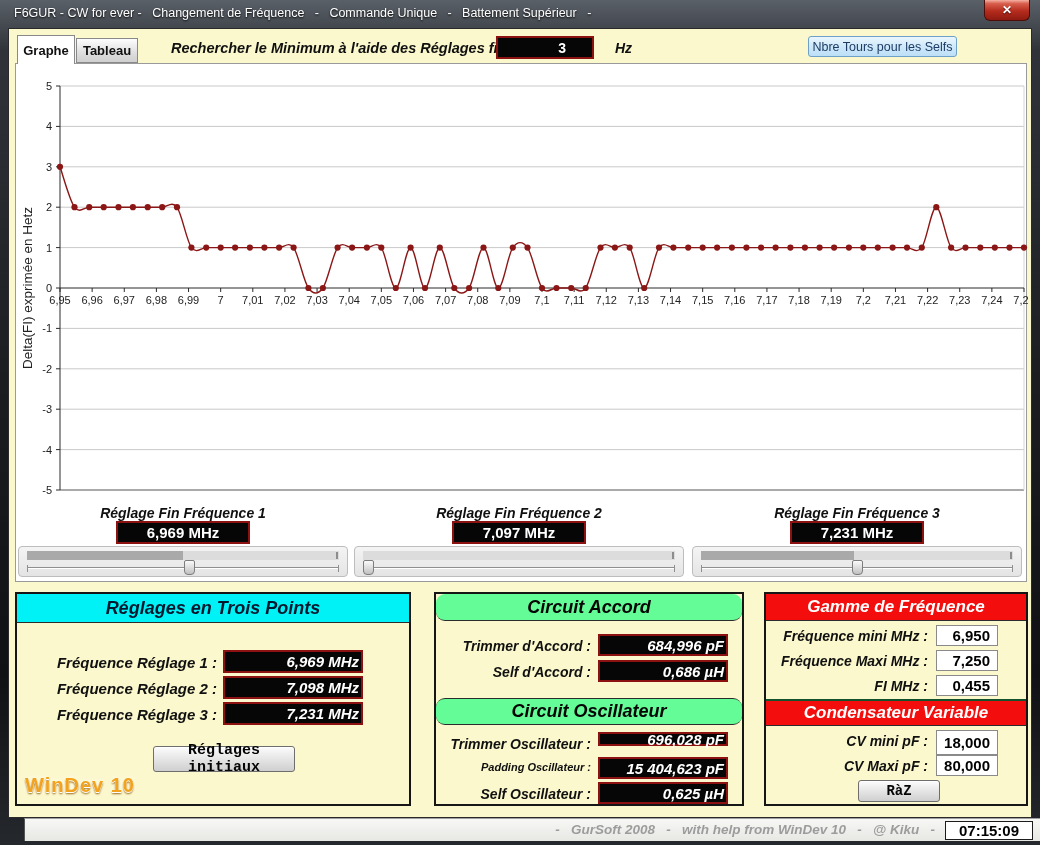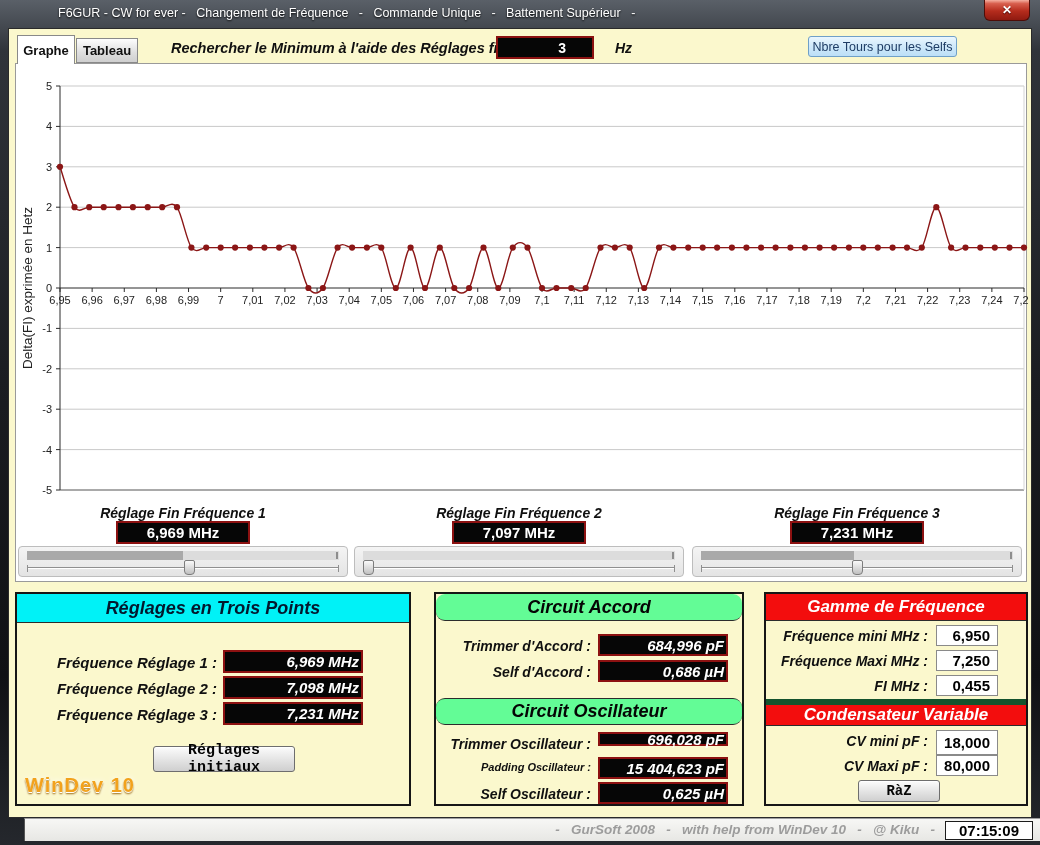--- a/index.html
+++ b/index.html
@@ -3,21 +3,21 @@
 <meta charset="utf-8">
 <style>
   * { margin:0; padding:0; box-sizing:border-box; }
   body { background:#777; font-family:"Liberation Sans", sans-serif; }
   .window { position:relative; width:1040px; height:845px; overflow:hidden;
     background:linear-gradient(180deg,#5a6068 0%,#30343a 6%,#1b1d21 45%,#101114 80%,#25282d 100%); }
 
   
   .titlebar { position:absolute; left:0; top:0; width:100%; height:28px; }
   .title-text { position:absolute; left:14px; top:6px; color:#fff; font-size:12.5px;
-    white-space:pre; text-shadow:0 1px 2px #000;margin-left:44px; }
+    white-space:pre; text-shadow:0 1px 2px #000; }
   .close-btn { position:absolute; right:10px; top:0; width:46px; height:21px; cursor:default;
     background:linear-gradient(180deg,#f5b1a2 0%,#d85f4e 18%,#b52c1d 55%,#8f1a10 100%);
     border:1px solid #4e0d08; border-top:none; border-radius:0 0 6px 6px;
     display:flex; align-items:center; justify-content:center; }
   .close-btn span { color:#fff; font-size:12px; font-weight:bold; text-shadow:0 1px 1px #400; }
 
   
   .content { position:absolute; left:8px; top:28px; width:1024px; height:790px;
     background:#fbf8cd; border:1px solid #2a2a2a; }
 
@@ -363,21 +363,21 @@
     </div>
 
     <div class="panel panel-right">
       <div class="hdr hdr-red" style="top:0;height:27px">Gamme de Fréquence</div>
       <span class="row-label" style="left:0;top:34px;width:162px;font-size:14px">Fréquence mini MHz :</span>
       <div class="input-box" style="left:170px;top:31px;width:62px;height:21px">6,950</div>
       <span class="row-label" style="left:0;top:59px;width:162px;font-size:14px">Fréquence Maxi MHz :</span>
       <div class="input-box" style="left:170px;top:56px;width:62px;height:21px">7,250</div>
       <span class="row-label" style="left:0;top:84px;width:162px;font-size:14px">FI MHz :</span>
       <div class="input-box" style="left:170px;top:81px;width:62px;height:21px">0,455</div>
-      <div class="hdr hdr-red" style="top:105px;height:27px;border-top:6px solid #14532d">Condensateur Variable</div>
+      <div class="hdr hdr-red" style="top:105px;height:27px;border-top:2px solid #14532d">Condensateur Variable</div>
       <span class="row-label" style="left:0;top:139px;width:162px;font-size:14px">CV mini pF :</span>
       <div class="input-box" style="left:170px;top:136px;width:62px;height:25px">18,000</div>
       <span class="row-label" style="left:0;top:164px;width:162px;font-size:14px">CV Maxi pF :</span>
       <div class="input-box" style="left:170px;top:161px;width:62px;height:21px">80,000</div>
       <button class="win-btn" style="left:92px;top:186px;width:82px;height:22px;font-size:14px">RàZ</button>
     </div>
   </div>
 
   <div class="statusbar">
     <span class="credits">-   GurSoft 2008   -   with help from WinDev 10   -   @ Kiku   -</span>

